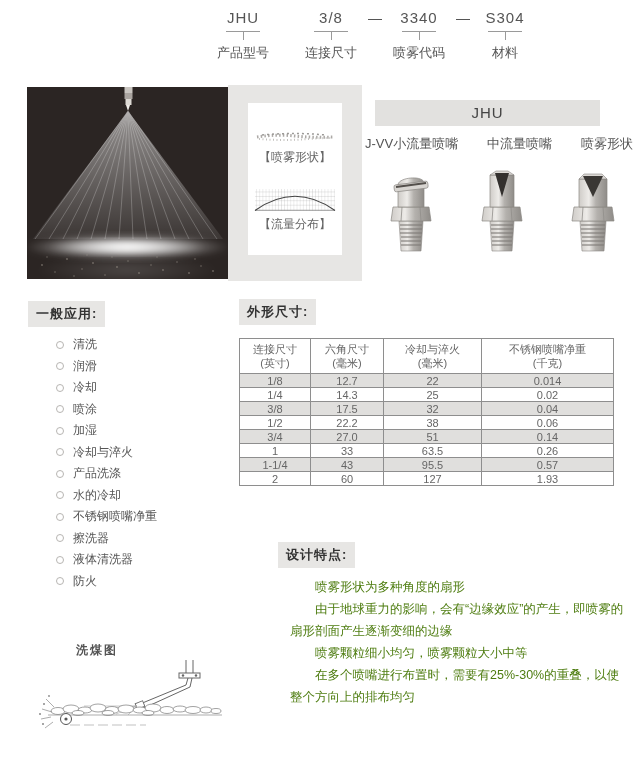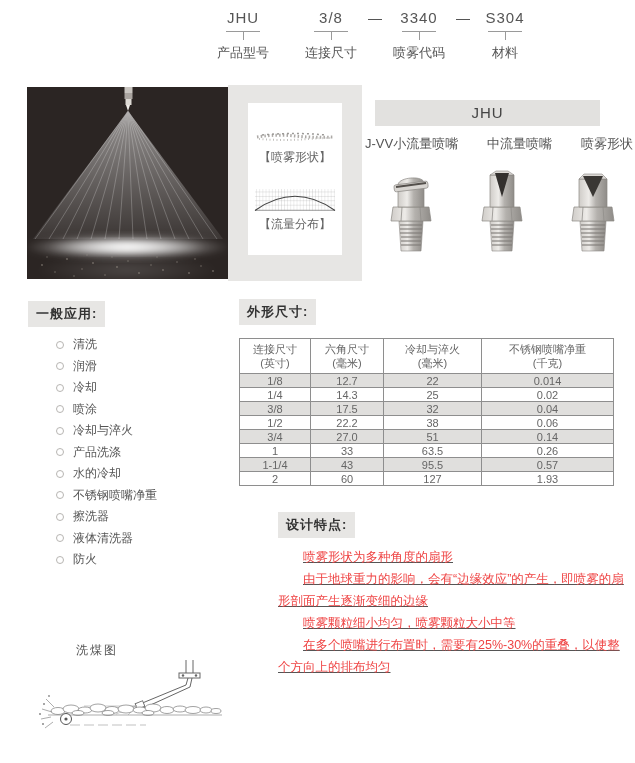--- a/index.html
+++ b/index.html
@@ -39,33 +39,33 @@
                    color:#333; padding:4px 8px; letter-spacing:1px; }
 
   
   .apps { position:absolute; left:28px; top:301px; }
   .app-list { list-style:none; margin-top:7px; }
   .app-item { display:flex; align-items:center; height:21.5px; font-size:12px; color:#555; padding-left:28px; }
   .bullet { width:8px; height:8px; border:1.5px solid #b7b5b2; border-radius:50%; margin-right:9px; flex:0 0 auto; }
 
   
   .coal { position:absolute; left:36px; top:642px; width:205px; }
-  .coal-caption { margin-left:40px; font-size:12px; color:#555; letter-spacing:2px; }
+  .coal-caption { margin-left:40px; font-size:12px; color:#555; letter-spacing:2px;font-weight:bold; }
 
   
   .dims { position:absolute; left:229px; top:299px; width:378px;margin-left:10px; }
   .dims table { margin-top:13px; width:374px; border-collapse:collapse; font-size:11px; color:#666; table-layout:fixed; }
   .dims th, .dims td { border:1px solid #8e8e8e; text-align:center; font-weight:normal; }
   .dims th { padding:3px 0; line-height:14px; background:#fff; }
   .dims td { height:14px; padding:0; }
   .dims tr.stripe td { background:#e0dfdd; }
 
   
-  .design { position:absolute; left:278px; top:512px; width:352px;text-decoration:underline; }
-  .design-paras { margin-top:8px; font-size:12.5px; color:#ef4444; line-height:22px; }
+  .design { position:absolute; left:278px; top:542px; width:352px; }
+  .design-paras { margin-top:8px; font-size:12.5px; color:#4d7c0f; line-height:22px;margin-left:12px; }
   .design-paras p { text-indent:2em; }
 </style>
 </head>
 <body>
 
 <div class="page">
 
   <div class="code-header">
       <div class="code-col">
         <div class="code-text">JHU</div>
@@ -282,20 +282,24 @@
         <li class="app-item">
           <span class="bullet"></span>
           <span>冷却</span>
         </li>
         <li class="app-item">
           <span class="bullet"></span>
           <span>喷涂</span>
         </li>
         <li class="app-item">
           <span class="bullet"></span>
+          <span>加湿</span>
+        </li>
+        <li class="app-item">
+          <span class="bullet"></span>
           <span>冷却与淬火</span>
         </li>
         <li class="app-item">
           <span class="bullet"></span>
           <span>产品洗涤</span>
         </li>
         <li class="app-item">
           <span class="bullet"></span>
           <span>水的冷却</span>
         </li>

